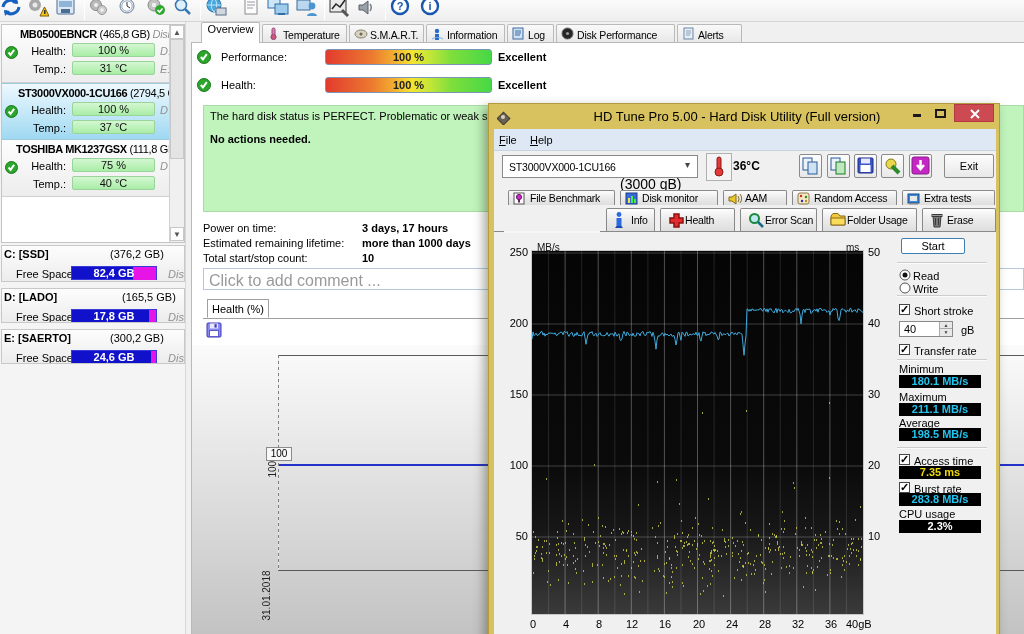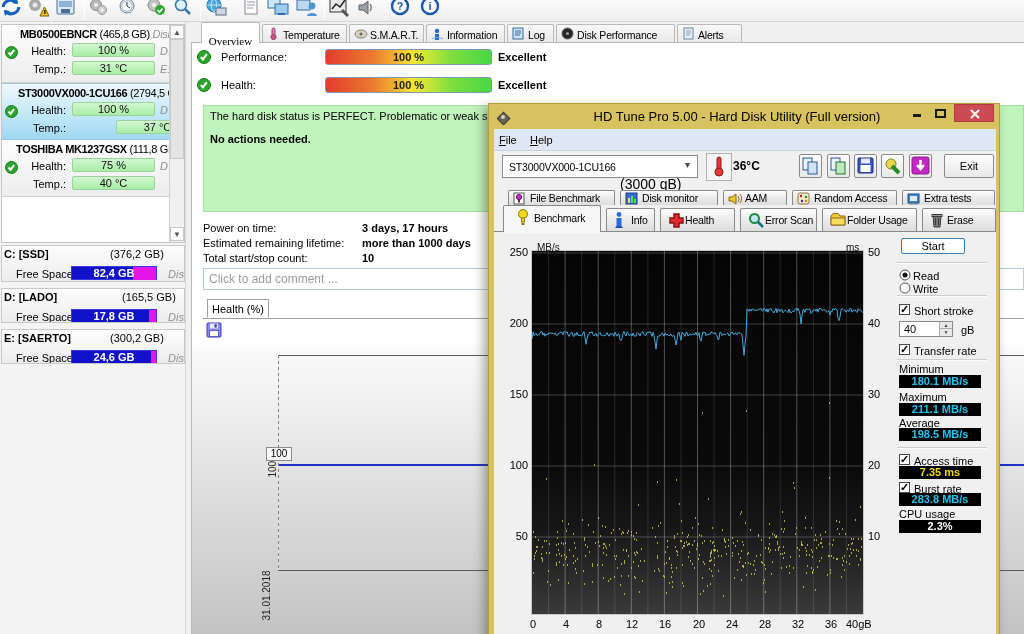--- a/index.html
+++ b/index.html
@@ -91,21 +91,21 @@
     <div class="abs" style="left:420px;top:-3px;width:22px;height:22px;overflow:hidden;"><svg width="22" height="20">
         <circle cx="10" cy="9" r="8" fill="#fff" stroke="#1a58b0" stroke-width="2.4"></circle>
         <text x="10" y="13" font-size="11" font-weight="bold" fill="#1a58b0" text-anchor="middle">i</text>
       </svg></div>
     <div class="abs" style="left:84px;top:1px;width:1px;height:19px;background:#d8d8d8;border-right:1px solid #fff;"></div>
     <div class="abs" style="left:200px;top:1px;width:1px;height:19px;background:#d8d8d8;border-right:1px solid #fff;"></div>
     <div class="abs" style="left:324px;top:1px;width:1px;height:19px;background:#d8d8d8;border-right:1px solid #fff;"></div>
     <div class="abs" style="left:385px;top:1px;width:1px;height:19px;background:#d8d8d8;border-right:1px solid #fff;"></div>
   </div>
 <div class="abs" style="left:191px;top:42px;width:833px;height:592px;background:#fff;border-left:1px solid #b9b9b9;border-top:1px solid #b9b9b9;"></div>
-<div class="abs" style="left:201px;top:22px;width:59px;height:21px;background:#fff;border:1px solid #b9b9b9;border-bottom:none;border-radius:2px 2px 0 0;text-align:center;font-size:11px;padding-top:12px;z-index:3;font-family:Liberation Serif, serif;">Overview</div>
+<div class="abs" style="left:201px;top:22px;width:59px;height:21px;background:#fff;border:1px solid #b9b9b9;border-bottom:none;border-radius:2px 2px 0 0;text-align:center;font-size:11px;padding-top:0;z-index:3;">Overview</div>
 <div class="abs" style="left:262px;top:24px;width:85px;height:18px;background:linear-gradient(#f9f9f9,#e8e8e8);border:1px solid #b9b9b9;border-bottom:none;border-radius:2px 2px 0 0;font-size:10.5px;letter-spacing:-0.2px;z-index:2;">
     <span style="position:absolute;left:4px;top:2px;"><svg width="13" height="13">
         <rect x="5" y="1" width="3" height="8" rx="1.5" fill="#e87ab2" stroke="#8a4a74"></rect>
         <circle cx="6.5" cy="10" r="2.6" fill="#d2527e" stroke="#8a4a74"></circle>
       </svg></span>
     <span style="position:absolute;left:20px;top:4px;">Temperature</span>
   </div>
 <div class="abs" style="left:349px;top:24px;width:75px;height:18px;background:linear-gradient(#f9f9f9,#e8e8e8);border:1px solid #b9b9b9;border-bottom:none;border-radius:2px 2px 0 0;font-size:10.5px;letter-spacing:-0.2px;z-index:2;">
     <span style="position:absolute;left:4px;top:2px;"><svg width="14" height="13">
         <ellipse cx="7" cy="7" rx="6" ry="4" fill="#d8d2c0" stroke="#8a8070"></ellipse>
@@ -160,21 +160,21 @@
     <div class="abs t11" style="left:6px;top:4px;width:810px;">The hard disk status is PERFECT. Problematic or weak sectors were not found and there are no spin up or data transfer errors.</div>
     <div class="abs t11 b" style="left:6px;top:27px;">No actions needed.</div>
   </div>
 <div class="abs t11" style="left:203px;top:222px;">Power on time:</div>
 <div class="abs t11 b" style="left:362px;top:222px;">3 days, 17 hours</div>
 <div class="abs t11" style="left:203px;top:237px;">Estimated remaining lifetime:</div>
 <div class="abs t11 b" style="left:362px;top:237px;">more than 1000 days</div>
 <div class="abs t11" style="left:203px;top:252px;">Total start/stop count:</div>
 <div class="abs t11 b" style="left:362px;top:252px;">10</div>
 <div class="abs" style="left:203px;top:268px;width:821px;height:22px;background:#fff;border:1px solid #b6c8da;">
-    <span class="abs" style="left:5px;top:3px;font-size:12px;color:#9a9a9a;">Click to add comment ...</span>
+    <span class="abs" style="left:5px;top:3px;font-size:16px;color:#9a9a9a;">Click to add comment ...</span>
   </div>
 <div class="abs" style="left:203px;top:318px;width:821px;height:1px;background:#a0a0a0;"></div>
 <div class="abs" style="left:207px;top:299px;width:62px;height:19px;background:#fff;border:1px solid #a0a0a0;border-bottom:1px solid #fff;font-size:11px;text-align:center;padding-top:3px;z-index:2;">Health (%)</div>
 <svg class="abs" style="left:206px;top:322px" width="16" height="16">
     <rect x="1" y="1" width="14" height="14" rx="1" fill="#8a8af0" stroke="#3a3ab8"></rect>
     <rect x="4" y="1.5" width="8" height="5" fill="#e8e8ff"></rect>
     <rect x="8.5" y="2.2" width="2.2" height="3.4" fill="#3a3ab8"></rect>
     <rect x="3.5" y="8.5" width="9" height="6" fill="#fff" stroke="#5a5ac8"></rect>
   </svg>
 <div class="abs" style="left:192px;top:345px;width:832px;height:289px;background:linear-gradient(#fbfbfb,#c3c3c3);"></div>
@@ -203,21 +203,21 @@
       <div class="abs" style="left:0;top:58px;width:182px;height:57px;background:linear-gradient(#eef8fe,#bfe6f7 60%,#9fd8f2);border-top:1px solid #9ec8dc;border-bottom:1px solid #9ec8dc;overflow:hidden;">
         <div class="abs" style="left:0;top:3px;width:260px;white-space:nowrap;font-size:11px;letter-spacing:-0.35px;text-align:left;padding-left:16px;"><span class="b">ST3000VX000-1CU166</span> <span>(2794,5 G)</span> <span class="it" style="color:#909090;">Disk:</span></div>
         <svg class="abs" style="left:3px;top:21px" width="13.0" height="13.0">
           <circle cx="6.5" cy="6.5" r="6.0" fill="#2ca52c" stroke="#1a7a1a"></circle>
           <path d="M3.575 6.5 l1.95 2.275 l3.575 -4.875" stroke="#fff" stroke-width="2" fill="none"></path>
         </svg>
         <div class="abs t11" style="left:0px;top:20px;width:64px;text-align:right;">Health:</div>
         <div class="abs hbar" style="left:70px;top:18px;width:83px;height:14px;line-height:13px;">100 %</div>
         <div class="abs it t11" style="left:158px;top:20px;color:#909090;">D</div>
         <div class="abs t11" style="left:0px;top:38px;width:64px;text-align:right;">Temp.:</div>
-        <div class="abs hbar" style="left:70px;top:36px;width:83px;height:14px;line-height:13px;margin-left:44px;">37 °C</div>
+        <div class="abs hbar" style="left:70px;top:36px;width:83px;height:14px;line-height:13px;">37 °C</div>
         <div class="abs it t11" style="left:158px;top:38px;color:#909090;"></div>
       </div>
       <div class="abs" style="left:0;top:115px;width:182px;height:57px;background:linear-gradient(#fdfdfd,#ededed);border-bottom:1px solid #d0d0d0;overflow:hidden;">
         <div class="abs" style="left:0;top:3px;width:260px;white-space:nowrap;font-size:11px;letter-spacing:-0.35px;text-align:left;padding-left:14px;"><span class="b">TOSHIBA MK1237GSX</span> <span>(111,8 GB)</span> <span class="it" style="color:#909090;">Disk:</span></div>
         <svg class="abs" style="left:3px;top:21px" width="13.0" height="13.0">
           <circle cx="6.5" cy="6.5" r="6.0" fill="#2ca52c" stroke="#1a7a1a"></circle>
           <path d="M3.575 6.5 l1.95 2.275 l3.575 -4.875" stroke="#fff" stroke-width="2" fill="none"></path>
         </svg>
         <div class="abs t11" style="left:0px;top:20px;width:64px;text-align:right;">Health:</div>
         <div class="abs hbar" style="left:70px;top:18px;width:83px;height:14px;line-height:13px;">75 %</div>
@@ -347,28 +347,20 @@
           </svg></span>
         <span class="abs" style="left:21px;top:1px;font-size:10.5px;letter-spacing:-0.2px;white-space:nowrap;">Random Access</span>
       </div>
       <div class="tab2" style="left:408px;top:61px;width:93px;height:15px;">
         <span class="abs" style="left:4px;top:1px;"><svg width="13" height="13">
             <rect x="1" y="2" width="11" height="9" fill="#3a8ad8" stroke="#1a4a88"></rect>
             <rect x="3" y="4" width="7" height="5" fill="#e8e8e8"></rect>
             <rect x="2" y="11" width="9" height="1.5" fill="#888"></rect>
           </svg></span>
         <span class="abs" style="left:21px;top:1px;font-size:10.5px;letter-spacing:-0.2px;white-space:nowrap;">Extra tests</span>
-      </div>
-      <div class="abs" style="left:9px;top:76px;width:98px;height:27px;background:#f6f6f6;border:1px solid #898989;border-bottom:none;border-radius:2px 2px 0 0;z-index:3;">
-        <span class="abs" style="left:13px;top:3px;"><svg width="12" height="17">
-            <circle cx="6" cy="5" r="4.5" fill="#f2d818" stroke="#8a7a1a"></circle>
-            <rect x="4.5" y="9" width="3" height="4" fill="#f2d818" stroke="#8a7a1a"></rect>
-            <rect x="4.5" y="14" width="3" height="2" fill="#8a7a1a"></rect>
-          </svg></span>
-        <span class="abs" style="left:30px;top:6px;font-size:10.5px;letter-spacing:-0.2px;white-space:nowrap;">Benchmark</span>
       </div>
       <div class="tab2" style="left:112px;top:79px;width:49px;height:23px;">
         <span class="abs" style="left:7px;top:3px;"><svg width="10" height="16">
             <circle cx="5" cy="2.5" r="2.4" fill="#2a6ae0"></circle>
             <path d="M2.5 6h5v8h-5z" fill="#2a6ae0"></path>
             <path d="M2.5 14h5l1.5 2h-8z" fill="#1a4ab0"></path>
           </svg></span>
         <span class="abs" style="left:24px;top:5px;font-size:10.5px;letter-spacing:-0.2px;white-space:nowrap;">Info</span>
       </div>
       <div class="tab2" style="left:166px;top:79px;width:75px;height:23px;">

